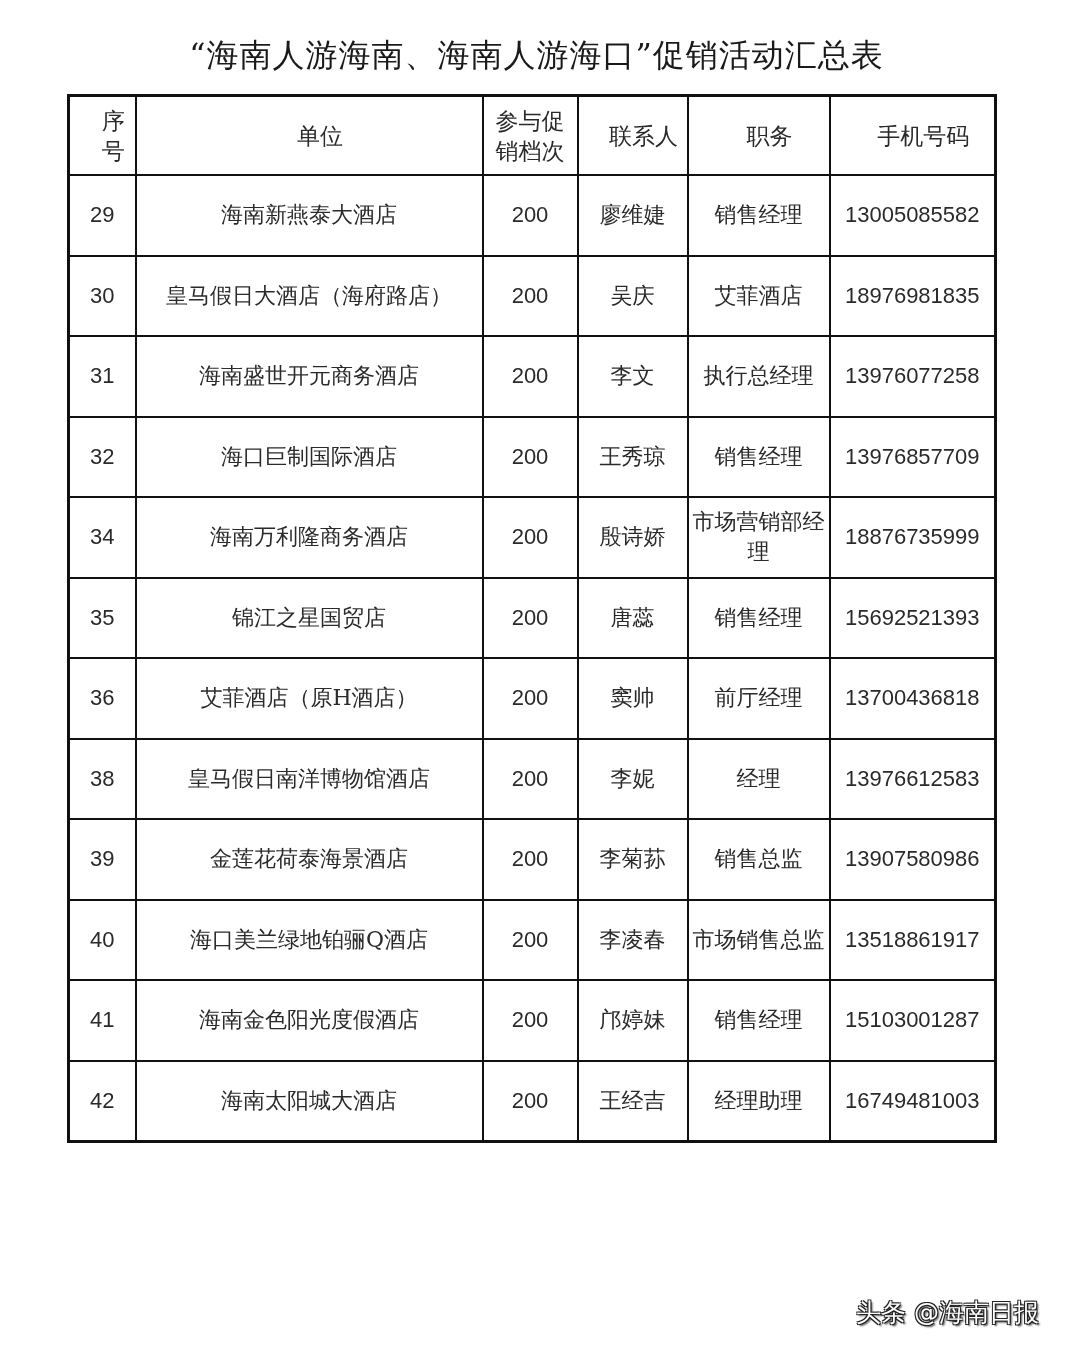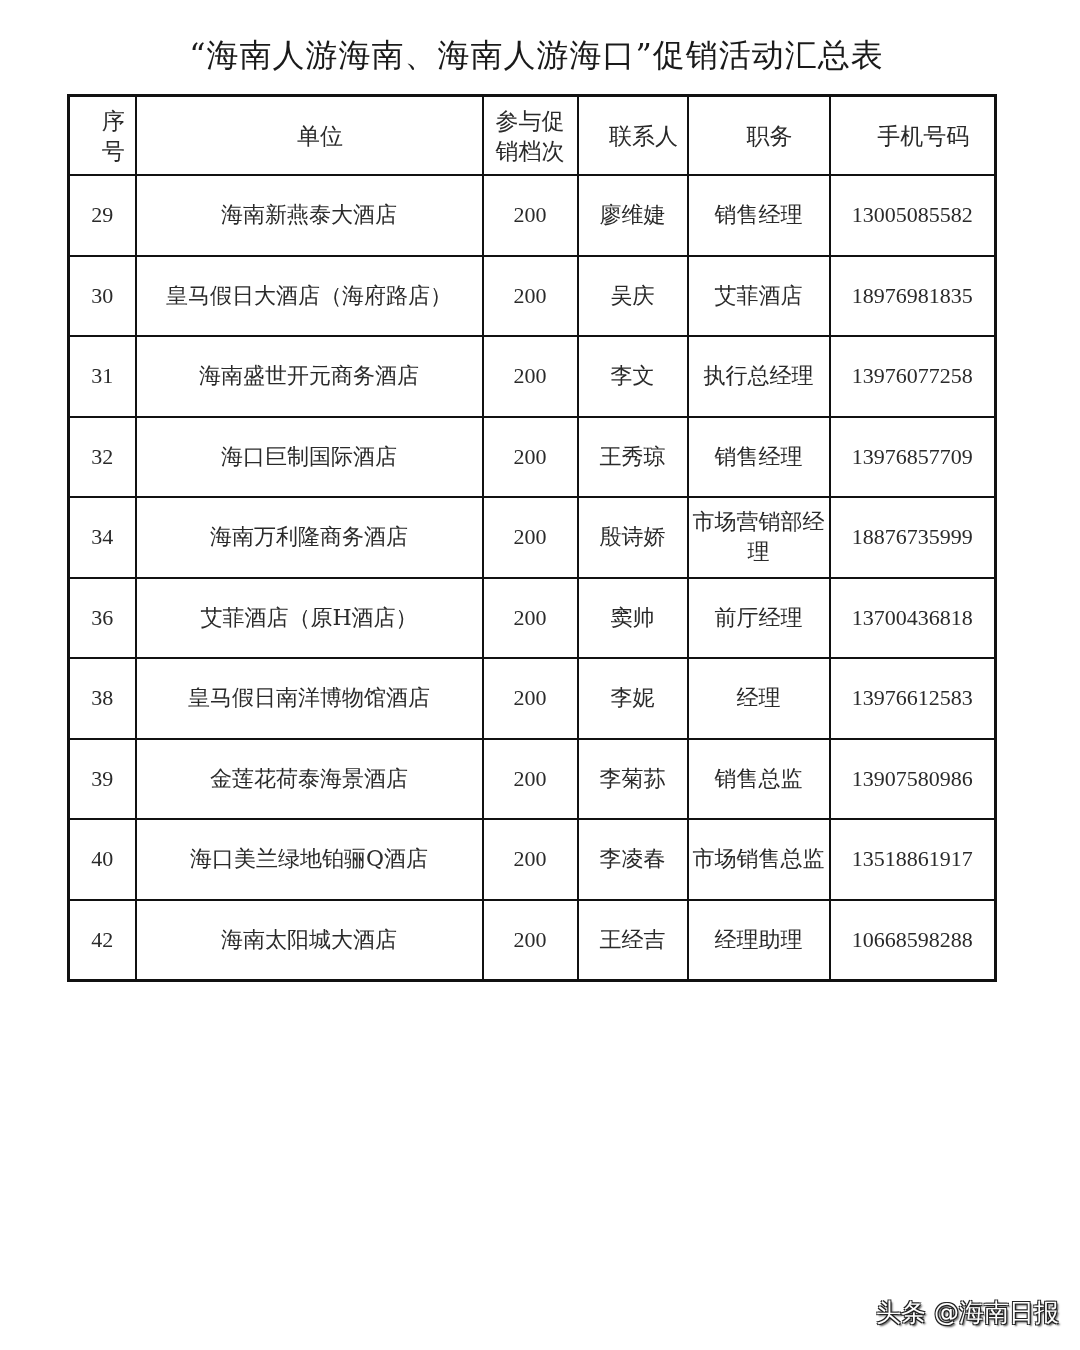--- a/index.html
+++ b/index.html
@@ -15,28 +15,27 @@
       position: absolute; left: 67px; top: 94px; width: 927px;
       border-collapse: collapse; table-layout: fixed;
       border: 3px solid #111;
     }
     table.summary th, table.summary td {
       border: 2px solid #111; text-align: center; vertical-align: middle;
       padding: 0 2px; color: #2a2a2a; font-weight: normal;
     }
     table.summary th { height: 77px; font-size: 23px; line-height: 30px; padding-left: 24px; }
     table.summary td { height: 78.5px; font-size: 22px; line-height: 30px; }
-    td.num, td.phone, td.tier { font-family: Liberation Serif, serif; font-size: 23px; }
+    td.num, td.phone, td.tier { font-family: Liberation Sans, sans-serif; font-size: 23px; }
     td.phone { font-size: 22px; letter-spacing: 0px; margin-left: 25px; }
     .watermark {
       position: absolute; left: 856px; top: 1296px;
       font-family: "DejaVu Sans", sans-serif; font-size: 25px; color: #ffffff;
       text-shadow: 1px 1px 0 #222, -1px -1px 0 #222, 1px -1px 0 #222, -1px 1px 0 #222, 2px 2px 2px #444;
       letter-spacing: 0px;
-      margin-left: 20px;
     }
   </style>
 </head>
 <body>
 
 <div class="title">“海南人游海南、海南人游海口”促销活动汇总表</div>
 
 <table class="summary">
   <colgroup>
     <col style="width:67px">
@@ -91,20 +90,28 @@
       </tr>
       <tr>
         <td class="num">34</td>
         <td class="unit">海南万利隆商务酒店</td>
         <td class="tier">200</td>
         <td class="contact">殷诗娇</td>
         <td class="position">市场营销部经理</td>
         <td class="phone">18876735999</td>
       </tr>
       <tr>
+        <td class="num">35</td>
+        <td class="unit">锦江之星国贸店</td>
+        <td class="tier">200</td>
+        <td class="contact">唐蕊</td>
+        <td class="position">销售经理</td>
+        <td class="phone">15692521393</td>
+      </tr>
+      <tr>
         <td class="num">36</td>
         <td class="unit">艾菲酒店（原H酒店）</td>
         <td class="tier">200</td>
         <td class="contact">窦帅</td>
         <td class="position">前厅经理</td>
         <td class="phone">13700436818</td>
       </tr>
       <tr>
         <td class="num">38</td>
         <td class="unit">皇马假日南洋博物馆酒店</td>
@@ -123,23 +130,31 @@
       </tr>
       <tr>
         <td class="num">40</td>
         <td class="unit">海口美兰绿地铂骊Q酒店</td>
         <td class="tier">200</td>
         <td class="contact">李凌春</td>
         <td class="position">市场销售总监</td>
         <td class="phone">13518861917</td>
       </tr>
       <tr>
+        <td class="num">41</td>
+        <td class="unit">海南金色阳光度假酒店</td>
+        <td class="tier">200</td>
+        <td class="contact">邝婷妹</td>
+        <td class="position">销售经理</td>
+        <td class="phone">15103001287</td>
+      </tr>
+      <tr>
         <td class="num">42</td>
         <td class="unit">海南太阳城大酒店</td>
         <td class="tier">200</td>
         <td class="contact">王经吉</td>
         <td class="position">经理助理</td>
-        <td class="phone">10668598288</td>
+        <td class="phone">16749481003</td>
       </tr>
     </tbody>
 </table>
 
 <div class="watermark">头条 @海南日报</div>
 
 </body></html>

